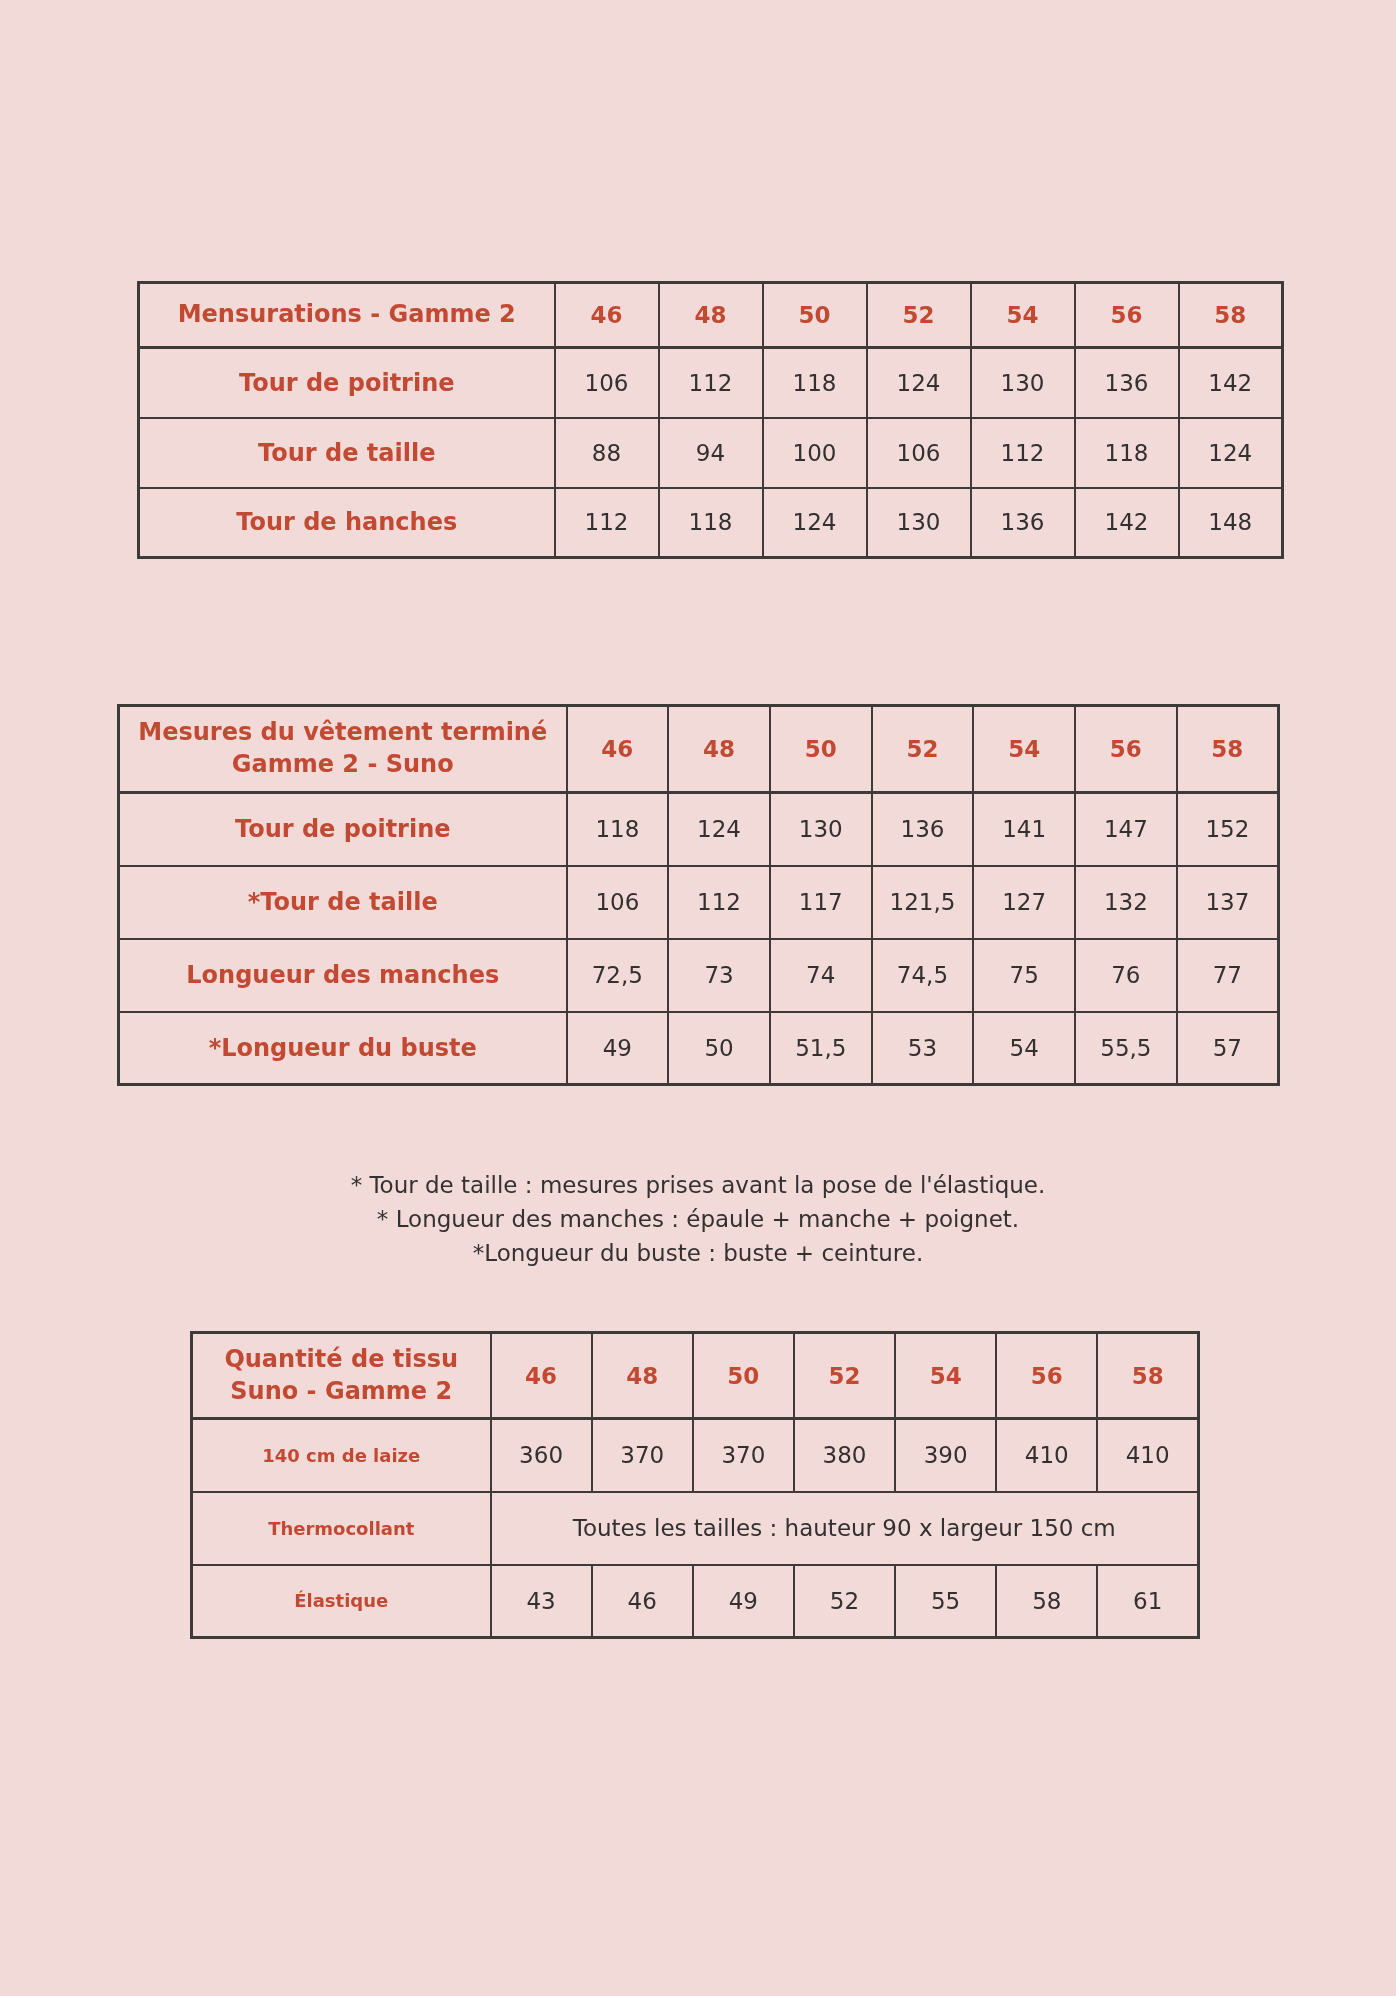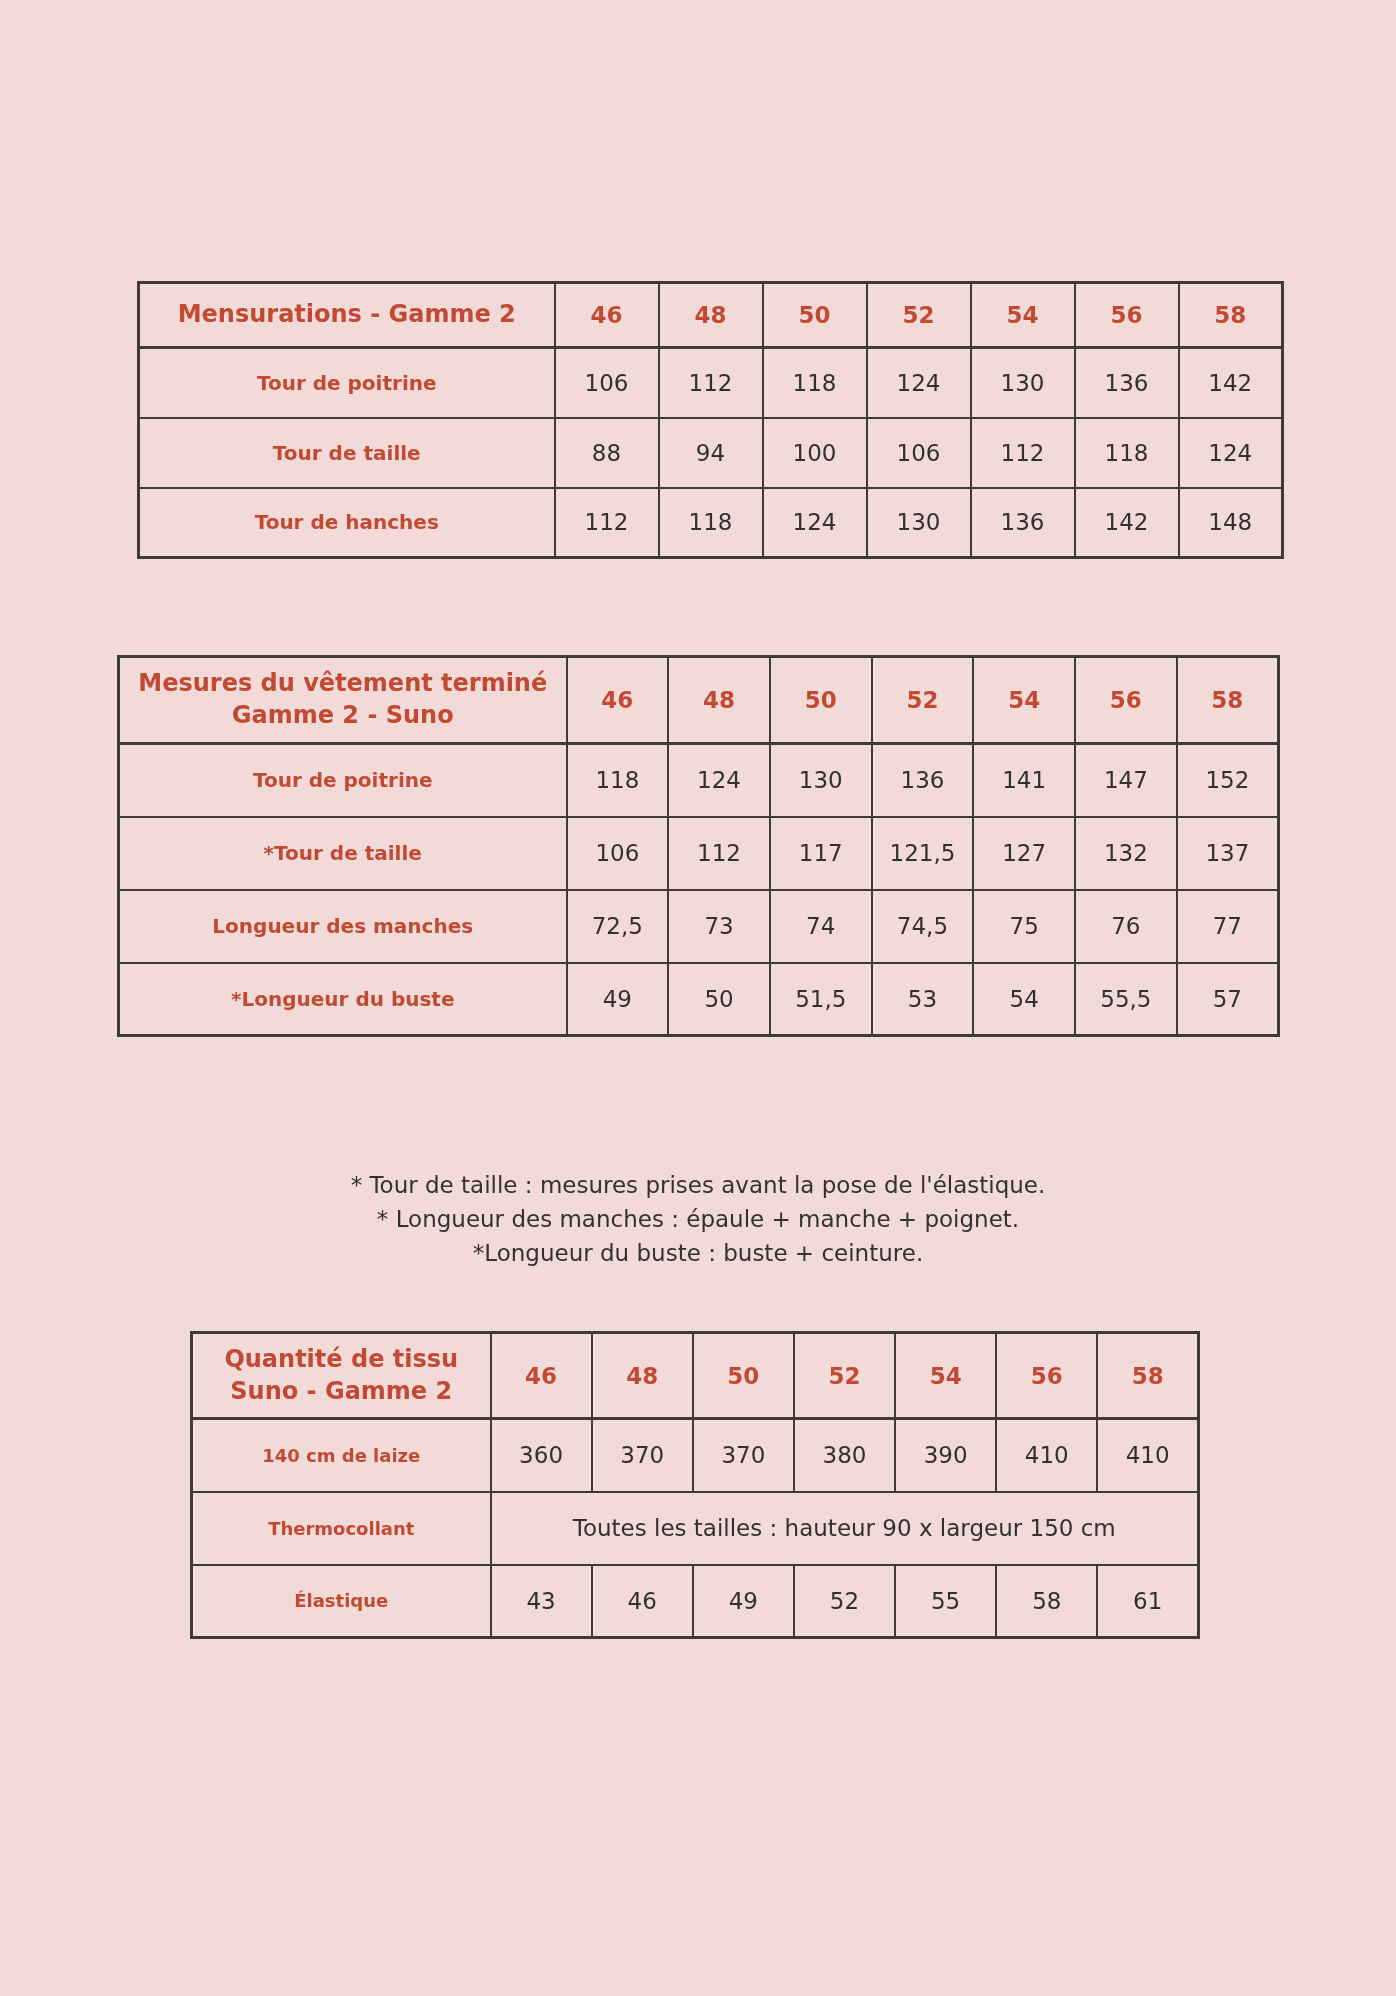--- a/index.html
+++ b/index.html
@@ -30,30 +30,30 @@
     text-align: center;
     vertical-align: middle;
     padding: 0 4px;
   }
   table.tbl tr.hdr td { border-bottom-width: 3px; border-radius: 7px; }
 
   .red   { color: #c24a33; font-weight: 700; }
   .val   { color: #333030; font-weight: 400; font-size: 23px; }
   .size  { font-size: 23px; }
   .title { font-size: 24px; line-height: 1.32; }
-  .rowlabel { font-size: 20px; }
+  .rowlabel { font-size: 24px; }
 
   
   .t1 { left: 137px; top: 281px; width: 1147px; }
   .t1 col.c-label { width: 416px; }
   .t1 tr.hdr  { height: 65px; }
   .t1 tr.data { height: 70px; }
 
   
-  .t2 { left: 117px; top: 655px; width: 1163px; }
+  .t2 { left: 117px; top: 704px; width: 1163px; }
   .t2 col.c-label { width: 448px; }
   .t2 tr.hdr  { height: 87px; }
   .t2 tr.data { height: 73px; }
 
   
   .t3 { left: 190px; top: 1331px; width: 1010px; padding-left: 8px; }
   .t3 col.c-label { width: 299px; }
   .t3 tr.hdr  { height: 86px; }
   .t3 tr.data { height: 73px; }
   .t3 .rowlabel { font-size: 18px; }

